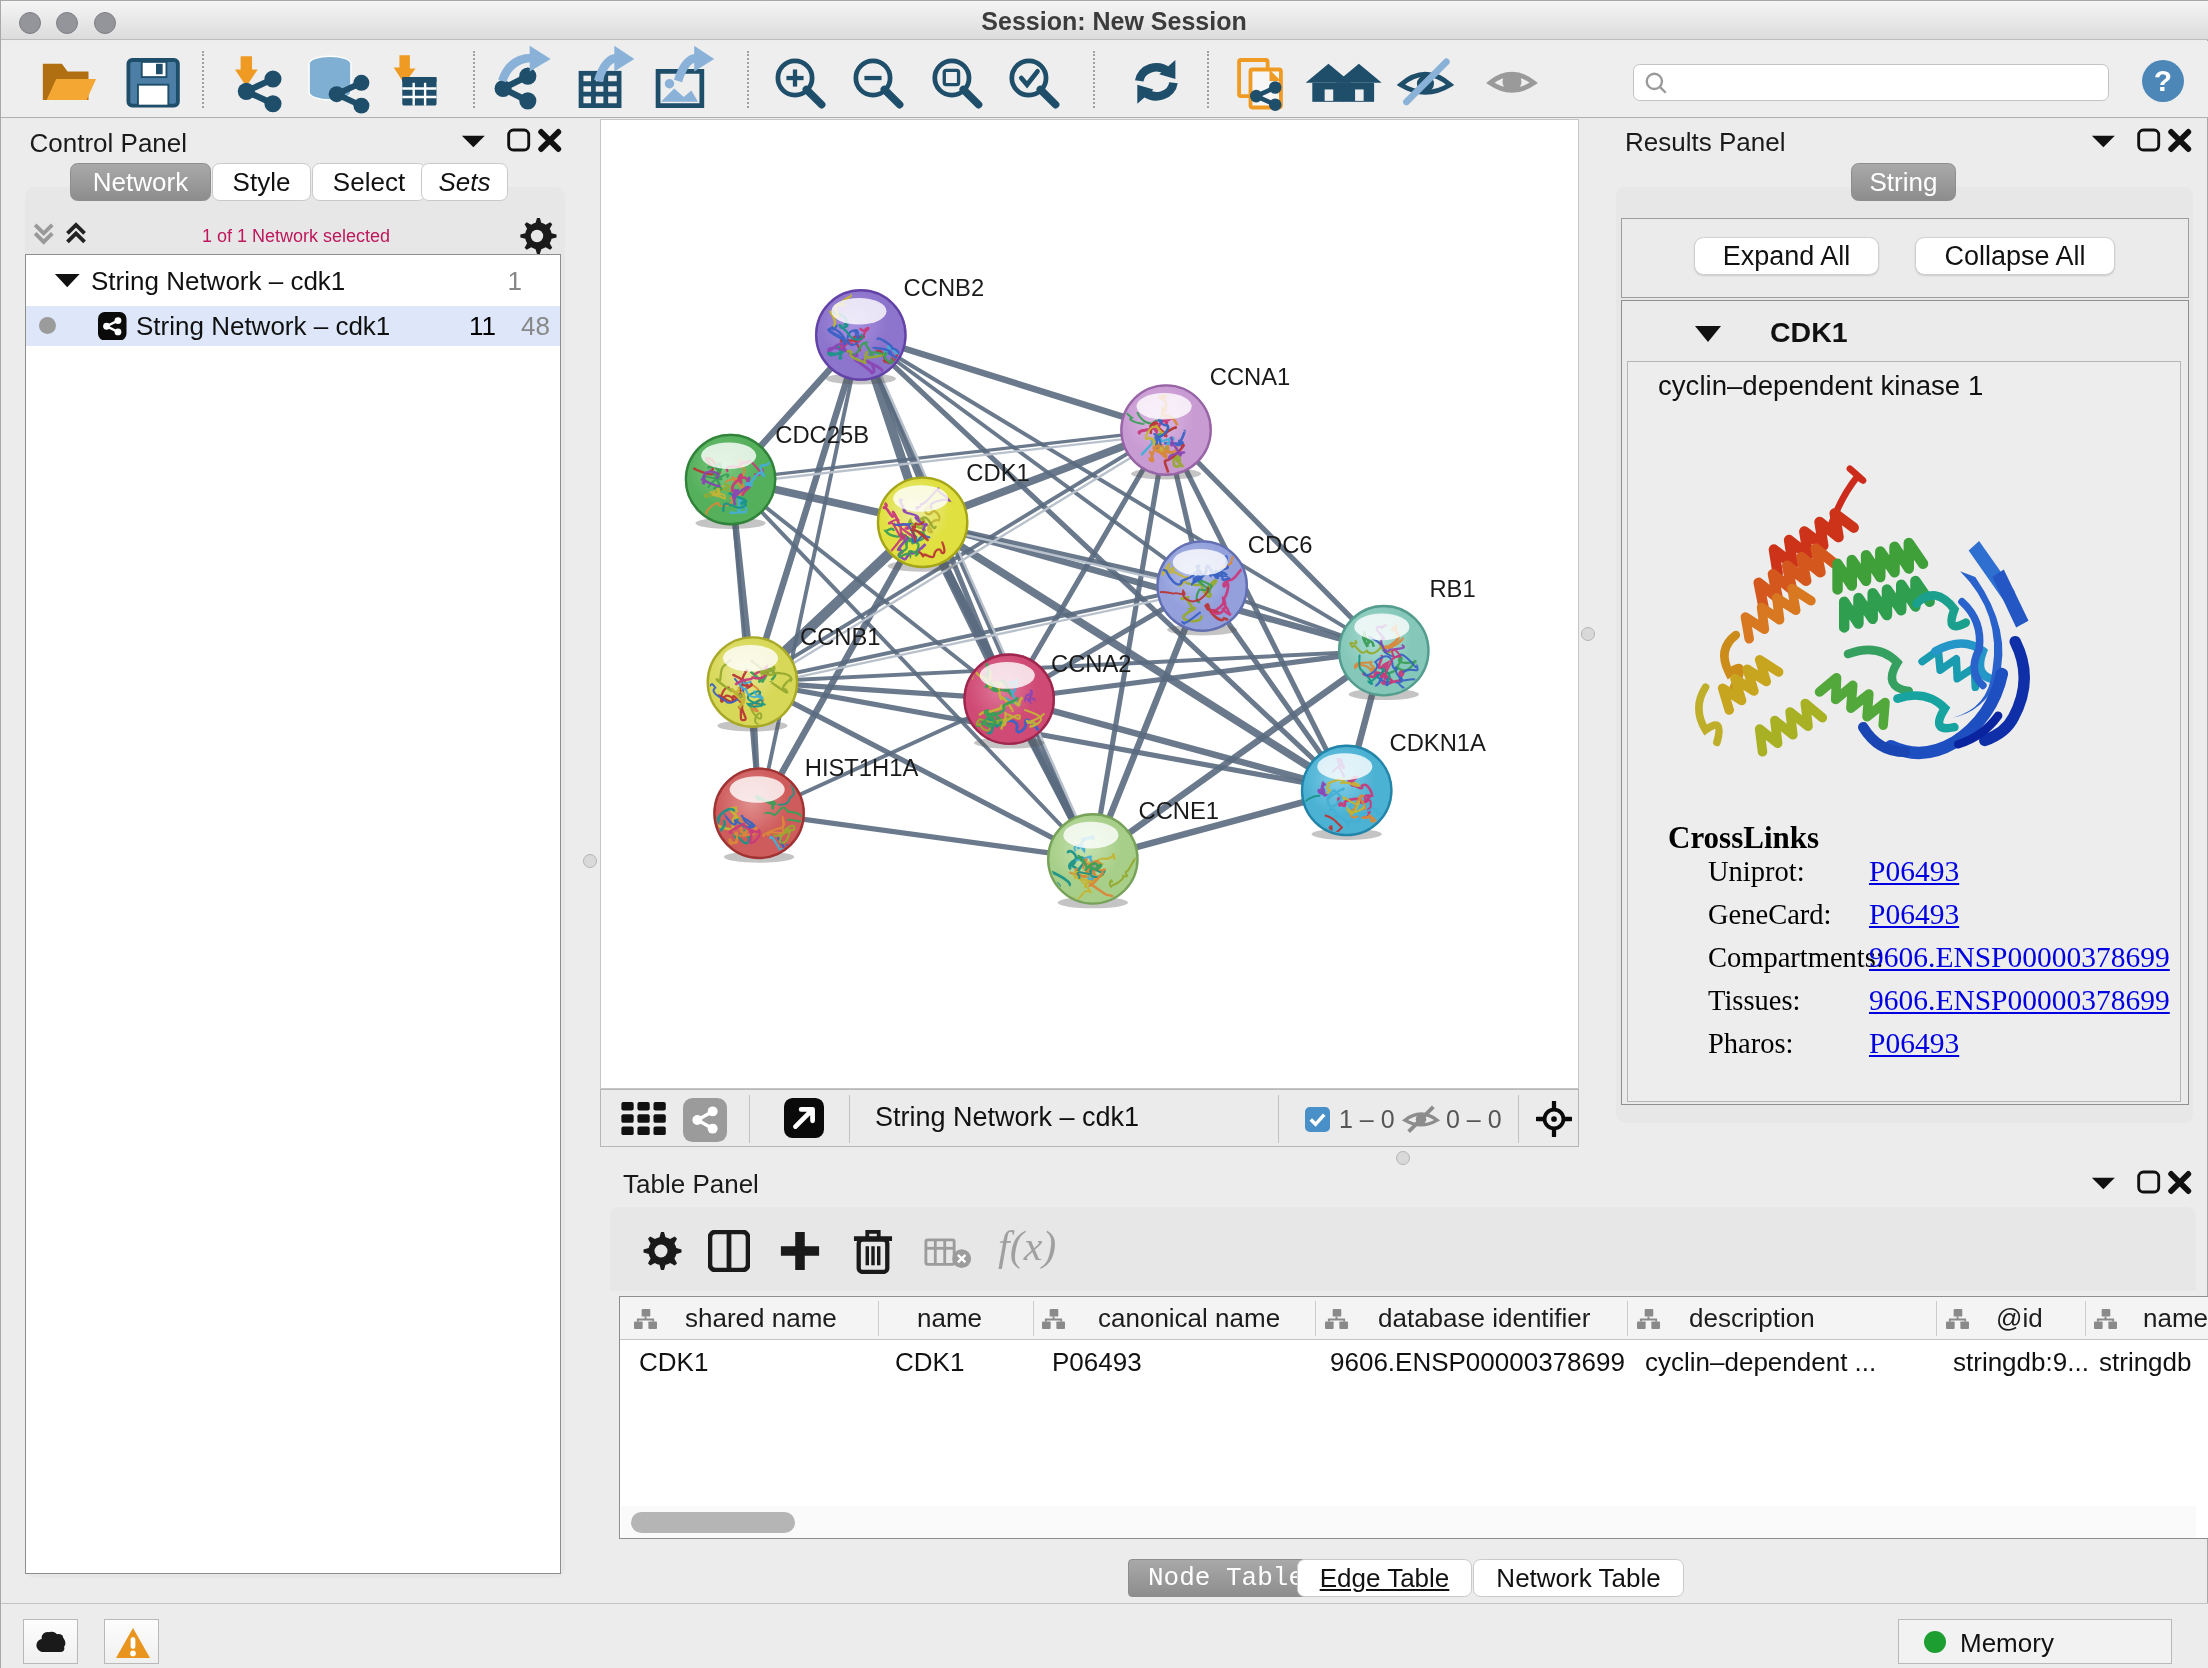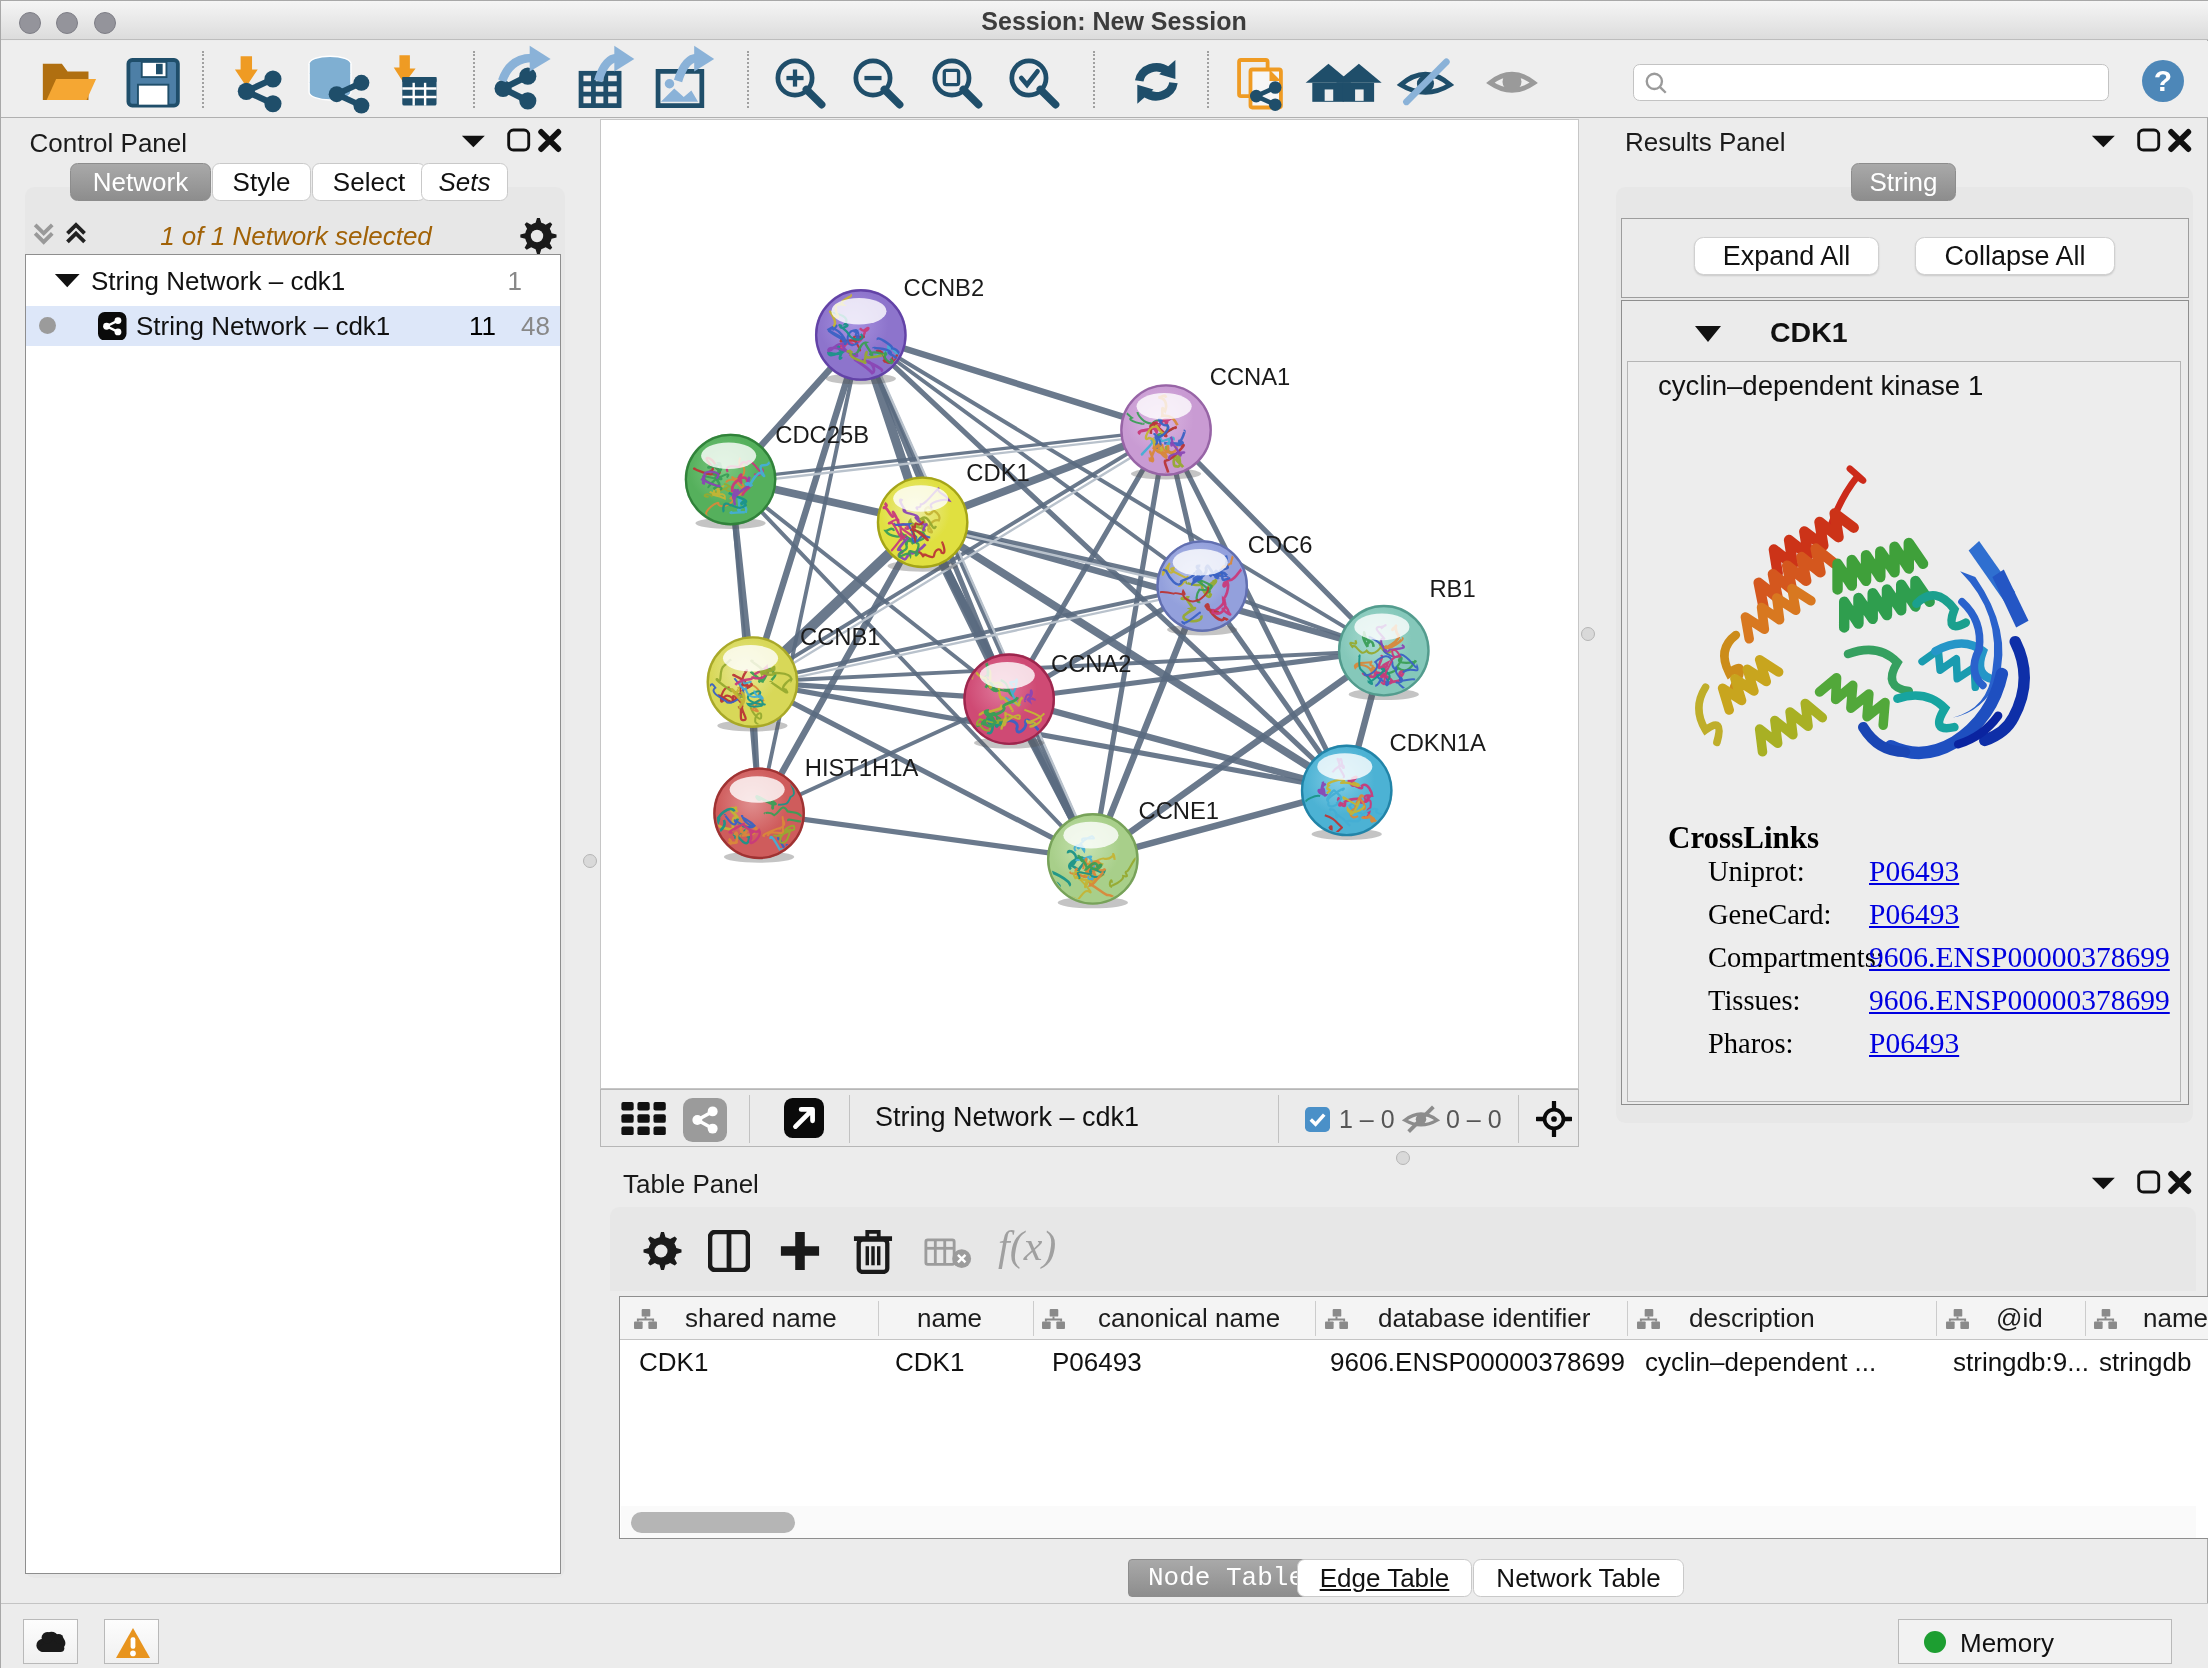--- a/index.html
+++ b/index.html
@@ -171,21 +171,21 @@
   <svg class="pctl" style="left:459px; top:126px;" width="105" height="27" viewBox="0 0 110 28">
     <path d="M 2 9 L 26 9 L 14 21 Z" fill="#111"></path>
     <rect x="51" y="3" width="21" height="21" rx="5" fill="none" stroke="#111" stroke-width="3"></rect>
     <path d="M 85 5 L 103 23 M 103 5 L 85 23" stroke="#111" stroke-width="6" stroke-linecap="round"></path>
   </svg>
   <div id="cp-content"></div>
   <div class="tab tabsel" style="left:69px; width:141px;">Network</div>
   <div class="tab" style="left:211px; width:99px;">Style</div>
   <div class="tab" style="left:311px; width:114px;">Select</div>
   <div class="tab" style="left:420px; width:87px;font-style:italic;">Sets</div>
-  <div style="position:absolute; left:38px; top:217px; width:514px; height:36px; font-size:26px; color:#a16207; text-align:center; line-height:36px;font-style:italic;">1 of 1 Network selected</div>
+  <div style="position:absolute; left:38px; top:217px; width:514px; height:36px; font-size:18px; color:#be185d; text-align:center; line-height:36px;">1 of 1 Network selected</div>
   <svg class="pctl" style="left:32px; top:221px;" width="67" height="28.5" viewBox="0 0 70 30">
     <path d="M 2 3 L 11 12 L 20 3 M 2 12 L 11 21 L 20 12" fill="none" stroke="#999" stroke-width="4"></path>
     <path d="M 36 12 L 45 3 L 54 12 M 36 21 L 45 12 L 54 21" fill="none" stroke="#222" stroke-width="4"></path>
   </svg>
   <svg class="pctl" style="left:516px; top:215px;" width="40" height="40" viewBox="0 0 42 42">
     <path fill="#1a1a1a" d="M21 2 l3 0 1.5 5.2 a14.5 14.5 0 0 1 4.6 1.9 l4.7-2.6 2.2 2.2 -2.6 4.7 a14.5 14.5 0 0 1 1.9 4.6 l5.2 1.5 0 3 -5.2 1.5 a14.5 14.5 0 0 1 -1.9 4.6 l2.6 4.7 -2.2 2.2 -4.7-2.6 a14.5 14.5 0 0 1 -4.6 1.9 l-1.5 5.2 -3 0 -1.5-5.2 a14.5 14.5 0 0 1 -4.6-1.9 l-4.7 2.6 -2.2-2.2 2.6-4.7 a14.5 14.5 0 0 1 -1.9-4.6 l-5.2-1.5 0-3 5.2-1.5 a14.5 14.5 0 0 1 1.9-4.6 l-2.6-4.7 2.2-2.2 4.7 2.6 a14.5 14.5 0 0 1 4.6-1.9 Z"></path>
     <circle cx="21" cy="21" r="6.5" fill="#e7e7e7"></circle>
   </svg>
   <div id="cp-list">
     <div style="position:absolute; left:0; top:0; width:100%; height:51px; background:#fff;">

